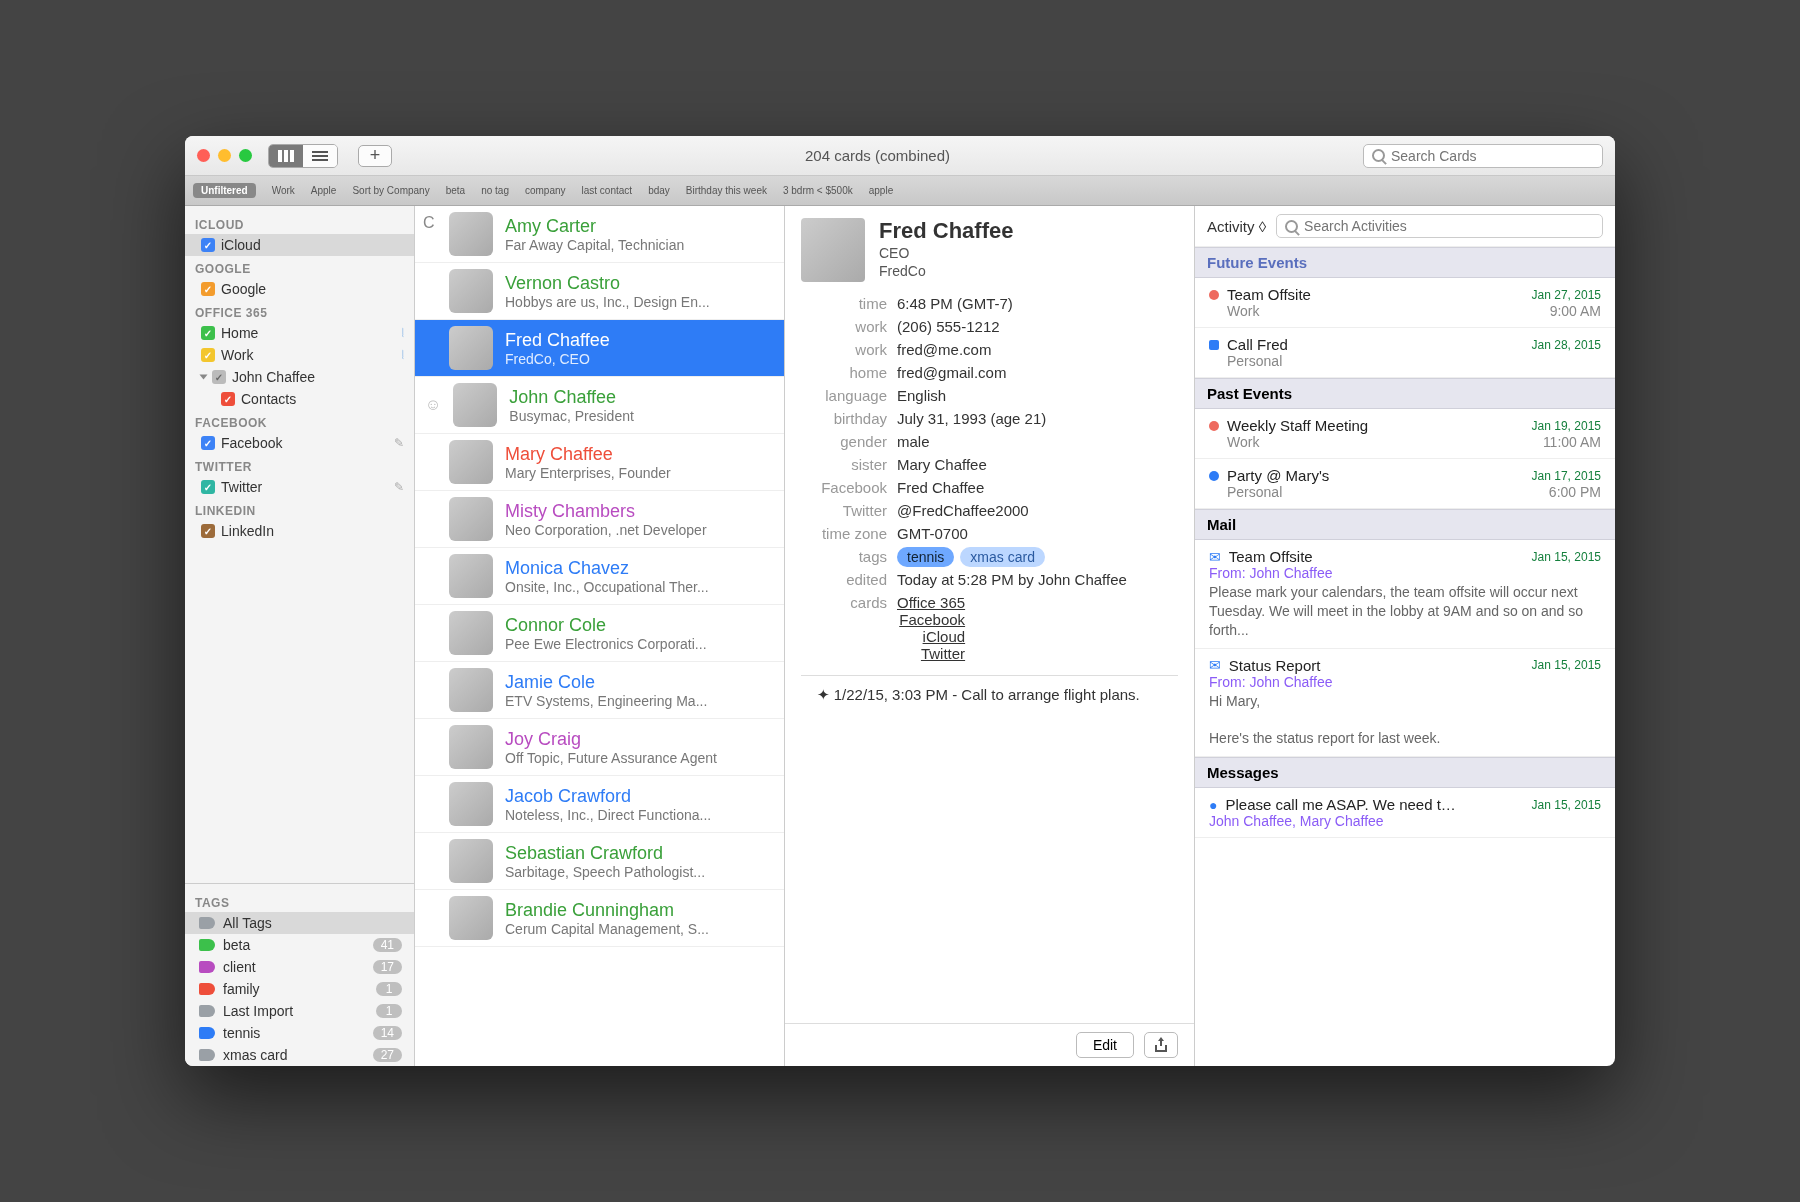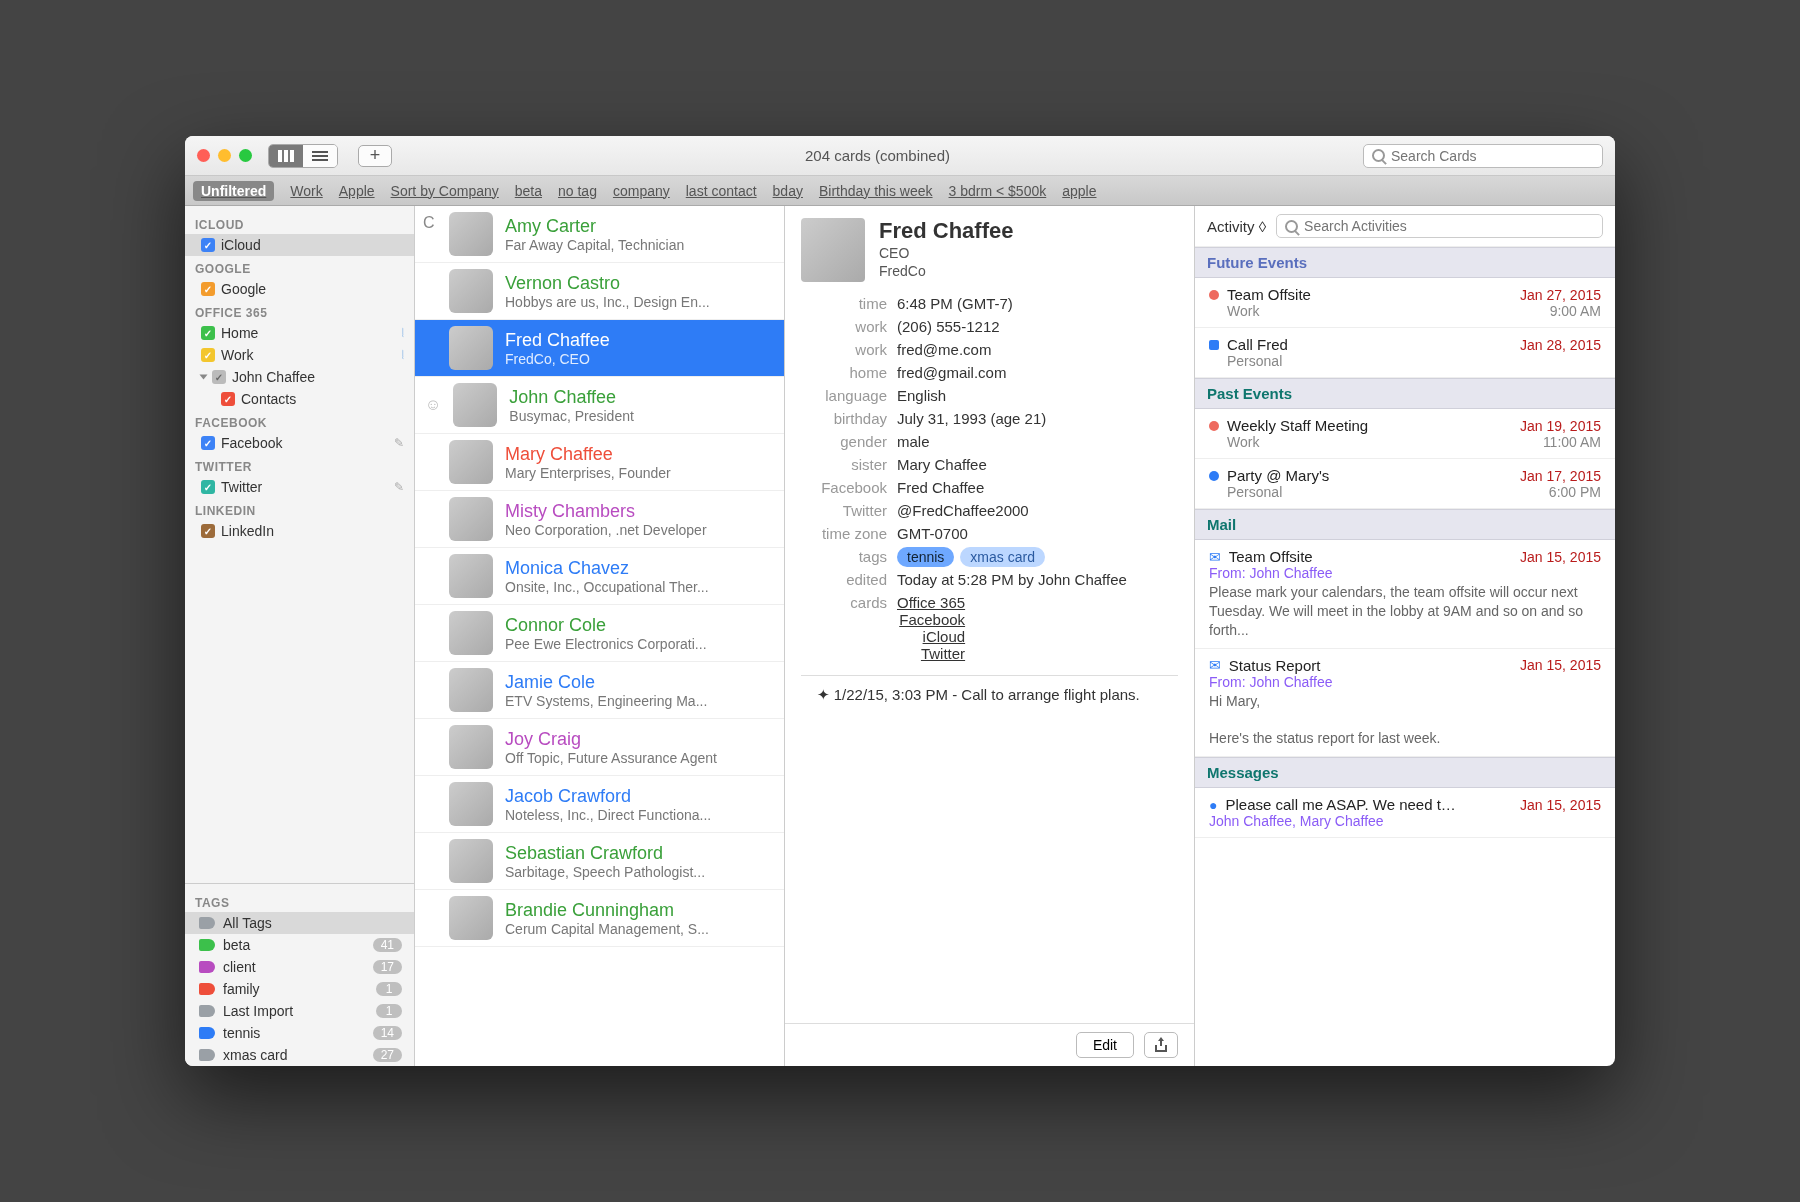--- a/index.html
+++ b/index.html
@@ -13,21 +13,21 @@
 .tl.red{background:#ff5f57}.tl.yellow{background:#ffbd2e}.tl.green{background:#28c940}
 .seg { display:flex; border:1px solid #aaa; border-radius:5px; overflow:hidden; margin-left:6px; }
 .seg-btn { width:34px; height:22px; display:flex; align-items:center; justify-content:center; background:#fcfcfc; color:#555; }
 .seg-btn.active{background:#7a7a7a;color:#fff}
 .addbtn { width:34px; height:22px; border:1px solid #aaa; border-radius:5px; background:#fcfcfc; display:flex; align-items:center; justify-content:center; margin-left:10px; color:#555; font-size:18px; font-weight:300; }
 .tb-title { flex:1; text-align:center; color:#555; }
 .tb-search { width:240px; height:24px; border:1px solid #bbb; border-radius:5px; background:#fff; display:flex; align-items:center; padding:0 8px; color:#999; gap:6px; }
 .tb-search input { border:none; outline:none; flex:1; font-size:14px; color:#333; }
 
 
-.filterbar { height:30px; background:linear-gradient(#d8d8d8,#c8c8c8); border-bottom:1px solid #aaa; display:flex; align-items:center; padding:0 8px; gap:16px; font-size:14px; color:#555;text-decoration:underline; }
+.filterbar { height:30px; background:linear-gradient(#d8d8d8,#c8c8c8); border-bottom:1px solid #aaa; display:flex; align-items:center; padding:0 8px; gap:16px; font-size:10px; color:#555; }
 .filter-pill { background:#888; color:#fff; padding:2px 8px; border-radius:4px; font-weight:600; }
 .filter-item { color:#555; cursor:default; }
 
 
 .body { flex:1; display:flex; overflow:hidden; }
 
 
 .sidebar { width:230px; background:#f4f4f4; border-right:1px solid #ccc; display:flex; flex-direction:column; font-size:14px; }
 .sb-top { flex:1; overflow:auto; padding-top:6px; }
 .sb-head { color:#888; font-weight:700; font-size:12px; padding:6px 10px 2px; letter-spacing:.5px; }
@@ -80,28 +80,28 @@
 .btn { border:1px solid #bbb; border-radius:5px; background:#fff; padding:3px 16px; font-size:14px; }
 .iconbtn { border:1px solid #bbb; border-radius:5px; background:#fff; width:34px; height:26px; display:flex; align-items:center; justify-content:center; }
 
 
 .activity { width:420px; display:flex; flex-direction:column; overflow:hidden; }
 .act-top { display:flex; align-items:center; padding:8px 12px; gap:10px; border-bottom:1px solid #eee; }
 .act-sort{color:#333}
 .act-search { flex:1; border:1px solid #ccc; border-radius:5px; height:24px; display:flex; align-items:center; padding:0 8px; color:#999; gap:6px; }
 .act-search input{border:none;outline:none;flex:1;font-size:14px}
 .act-body { flex:1; overflow:auto; }
-.act-head { background:#e6e6ef; border-top:1px solid #d0d0da; border-bottom:1px solid #d0d0da; padding:6px 12px; font-weight:600; color:#0f766e; }
+.act-head { background:#e6e6ef; border-top:1px solid #d0d0da; border-bottom:1px solid #d0d0da; padding:6px 12px; font-weight:600; color:#000000; }
 .act-head.future{color:#5a6fbd}
 .evt { padding:8px 14px; border-bottom:1px solid #eee; }
 .evt-row1{display:flex;align-items:center;gap:8px}
 .dot{width:10px;height:10px;border-radius:2px}
 .dot.circle{border-radius:50%}
 .evt-title{flex:1;color:#222}
-.evt-date{color:#b91c1c;font-size:14px}
+.evt-date{color:#15803d;font-size:12px}
 .evt-row2{display:flex;justify-content:space-between;color:#888;font-size:14px;padding-left:18px}
 .mail-from{color:#8b5cf6;font-size:14px}
 .mail-body{color:#666;font-size:14px;line-height:1.35;margin-top:2px}
 .mi{color:#2e7cf6;font-size:14px}
 .magnify{width:13px;height:13px;border:2px solid #999;border-radius:50%;position:relative;flex-shrink:0}
 .magnify::after{content:"";position:absolute;width:6px;height:2px;background:#999;transform:rotate(45deg);bottom:-3px;right:-4px}
 </style>
 </head>
 <body>
 

